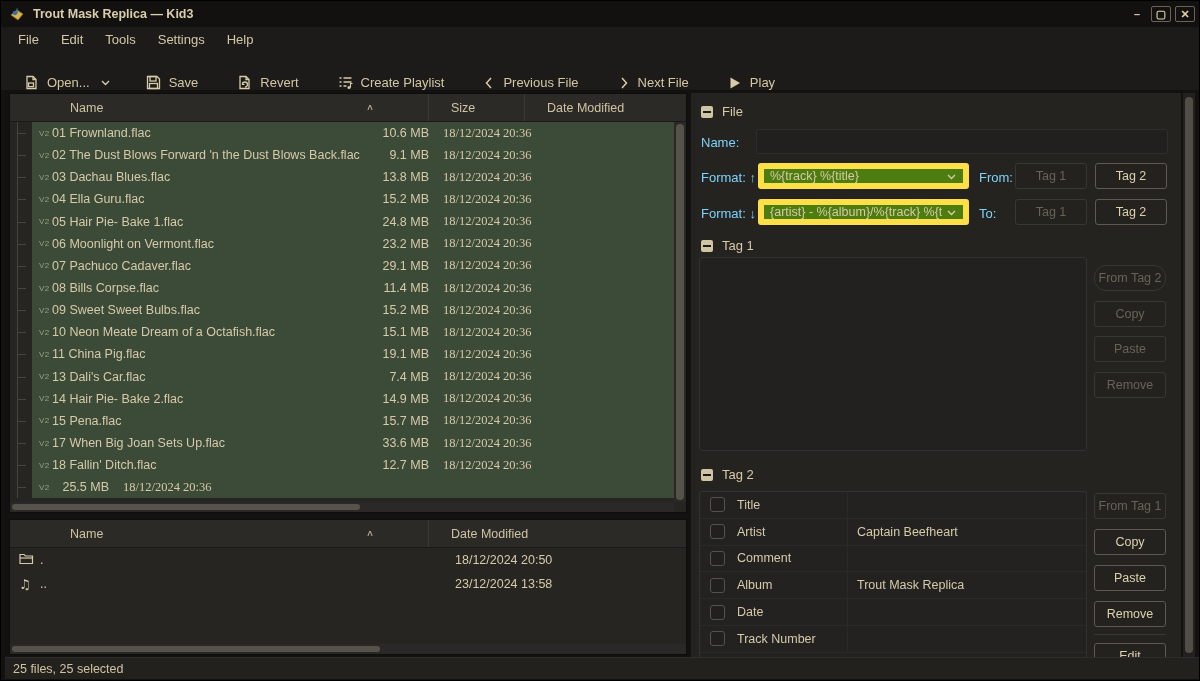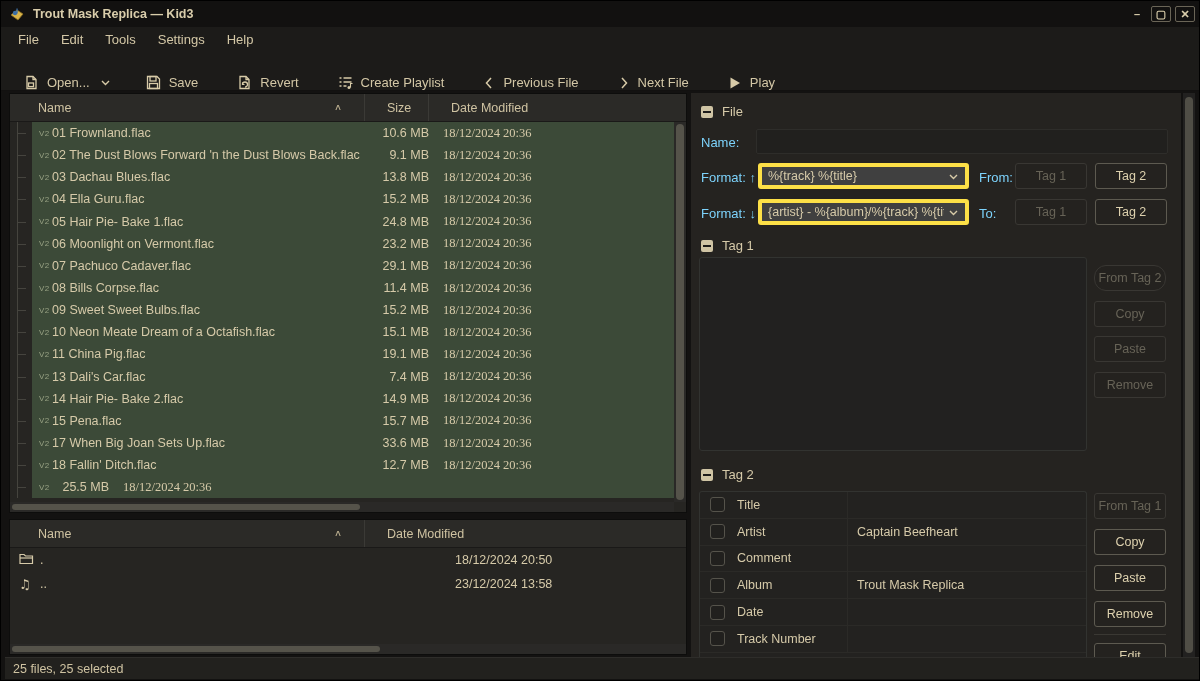--- a/index.html
+++ b/index.html
@@ -22,21 +22,21 @@
   .menubar{position:absolute;left:0;top:26px;width:1200px;height:25px;background:#1c1b19;display:flex;align-items:center;padding-left:6px;}
   .menu-item{padding:3px 11px;color:#d3c7a6;}
   .toolbar{position:absolute;left:0;top:51px;width:1200px;height:39px;background:#1c1b19;border-bottom:1px solid #121110;display:flex;align-items:center;padding-left:14px;gap:4px;}
   .tool-btn{display:flex;align-items:center;gap:7px;padding:5px 8px;color:#d3c7a6;border-radius:3px;margin-top:23px;}
   .tool-btn svg{display:block;}
   .tool-sep{width:14px;}
   .chev-drop{padding:5px 4px;margin-left:-6px;}
   
   .panel{position:absolute;background:#262522;border:1px solid #0d0d0c;}
   .tbl-header{display:flex;height:28px;background:#2b2a27;border-bottom:1px solid #1a1918;color:#cfc3a2;align-items:center;font-size:12.5px;}
-  .hcell{padding:0 22px;height:100%;display:flex;align-items:center;}
+  .hcell{padding:0 22px;height:100%;display:flex;align-items:center;margin-left:32px;}
   .hsep{border-left:1px solid #3b3a36;}
   .sort-ind{margin-left:auto;color:#b9ad8e;font-size:11px;transform:scaleY(.8);}
   
   .rows{position:absolute;left:0;right:12px;top:28px;bottom:10px;overflow:hidden;}
   .frow{display:flex;height:22.15px;align-items:center;font-size:12.5px;}
   .tree{width:22px;height:100%;position:relative;flex:0 0 auto;}
   .tree::before{content:"";position:absolute;left:7px;top:0;bottom:0;width:1px;background:#45443e;}
   .tree::after{content:"";position:absolute;left:7px;top:50%;width:9px;height:1px;background:#45443e;}
   .frow .sel{background:#3c4a38;display:flex;align-items:center;flex:1;height:100%;min-width:0;}
   .v2badge{font-size:8px;color:#97a183;width:20px;text-align:left;padding-left:7px;flex:0 0 auto;letter-spacing:.5px;}
@@ -55,21 +55,21 @@
   .dicon{width:30px;padding-left:9px;flex:0 0 auto;color:#d6caa9;display:flex;align-items:center;}
   .dname{flex:1;}
   .ddate{width:238px;padding-left:7px;flex:0 0 auto;}
   
   .rightpanel{position:absolute;left:690px;top:92px;width:490px;height:566px;background:#252320;overflow:hidden;}
   .sec-head{position:absolute;display:flex;align-items:center;gap:9px;font-size:13px;color:#d6caa9;}
   .collapse-box{width:12px;height:12px;background:#cfc4a4;border-radius:2px;position:relative;flex:0 0 auto;}
   .collapse-box::after{content:"";position:absolute;left:2px;right:2px;top:5px;height:2px;background:#1c1b19;}
   .flabel{position:absolute;font-size:13px;color:#7dd3fc;}
   .textinput{position:absolute;background:#21201e;border:1px solid #2e2d2a;border-radius:2px;height:25px;color:#d6caa9;font-size:12.5px;padding:0 6px;font-family:"Liberation Sans",sans-serif;}
-  .combo{position:absolute;height:26px;background:#404040;border:4px solid #fde047;border-radius:3px;display:flex;align-items:center;padding:0 6px;font-size:12.5px;color:#d6caa9;white-space:nowrap;overflow:hidden;}
+  .combo{position:absolute;height:26px;background:#4d7c0f;border:6px solid #fde047;border-radius:3px;display:flex;align-items:center;padding:0 6px;font-size:12.5px;color:#d6caa9;white-space:nowrap;overflow:hidden;}
   .combo .ctext{flex:1;overflow:hidden;}
   .combo svg{flex:0 0 auto;margin-left:4px;}
   .btn{position:absolute;height:26px;border-radius:3px;display:flex;align-items:center;justify-content:center;font-size:12.5px;background:#24221f;border:1px solid #5d5a50;color:#ddd1ae;}
   .btn.disabled{border-color:#393733;color:#676357;}
   .bigbox{position:absolute;background:#222120;border:1px solid #323330;border-radius:3px;}
   
   .tag2tbl{position:absolute;background:#232220;border:1px solid #323330;border-radius:3px 3px 0 0;border-bottom:none;overflow:hidden;}
   .t2row{display:flex;height:26.8px;align-items:center;border-bottom:1px solid #2b2a27;font-size:12.5px;}
   .t2check{width:15px;height:15px;border:1px solid #55534b;border-radius:3px;margin:0 12px 0 10px;flex:0 0 auto;background:#21201e;}
   .t2label{width:110px;flex:0 0 auto;}

